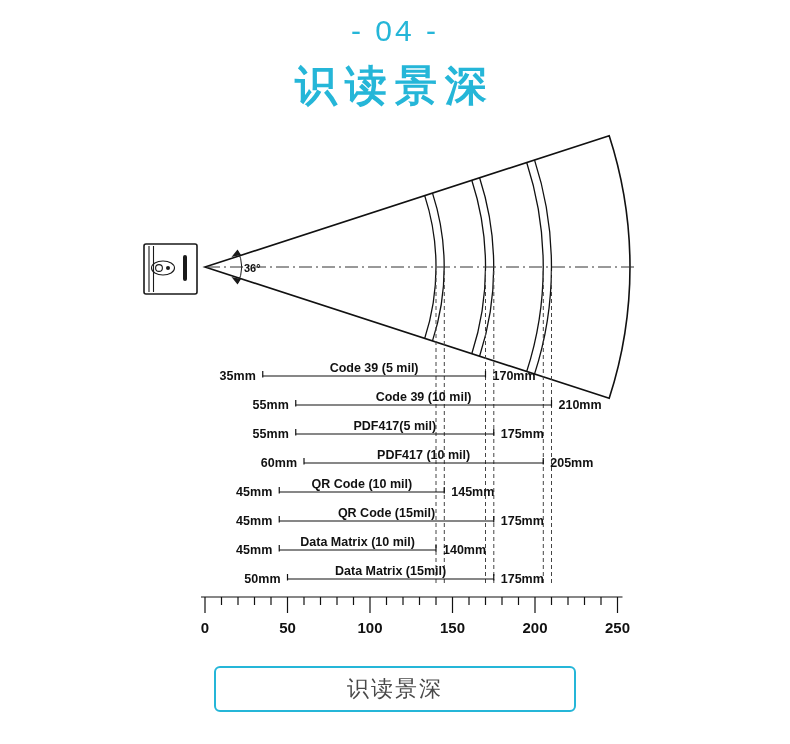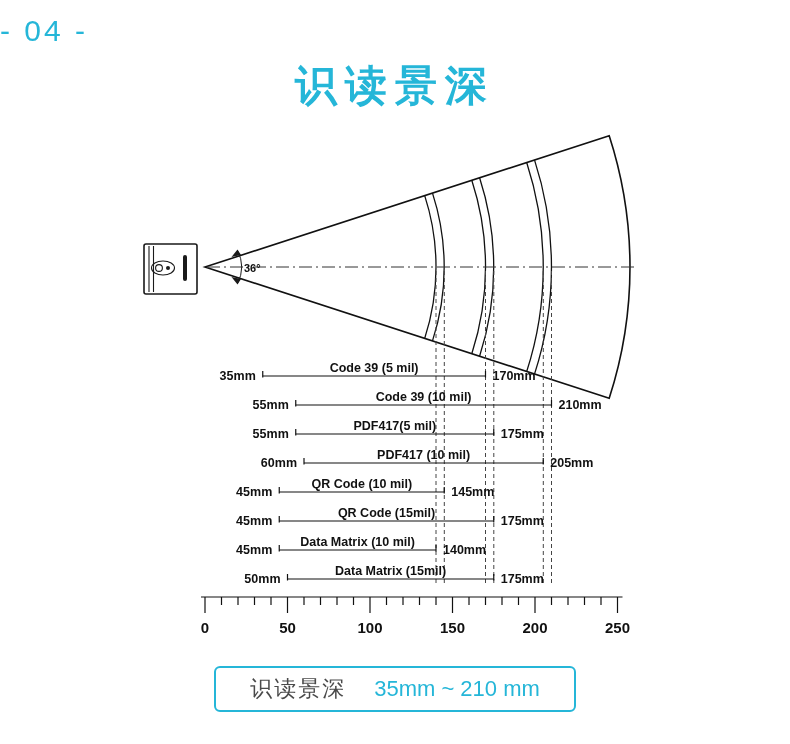--- a/index.html
+++ b/index.html
@@ -1,20 +1,20 @@
 <!DOCTYPE html>
 <html><head>
 <meta charset="utf-8">
 <style>
   * { margin:0; padding:0; box-sizing:border-box; }
   html,body { background:#fff; }
   body { font-family:"Liberation Sans","DejaVu Sans",sans-serif; }
   .page { position:relative; width:790px; height:744px; background:#fff; overflow:hidden; margin:0 auto; --accent:#25b6d8; }
 
-  .eyebrow { position:absolute; top:14px; left:0; width:100%; 
+  .eyebrow { position:absolute; top:14px; left:0; width:100%; text-align:center;
              font-size:30px; letter-spacing:3px; color:var(--accent); font-weight:400; }
   .title   { position:absolute; top:58px; left:0; width:100%; text-align:center;
              font-size:42px; font-weight:700; letter-spacing:8px; color:var(--accent); }
 
   svg.dof { position:absolute; left:0; top:0; }
 
   .dev     { fill:#fff; stroke:#1a1a1a; stroke-width:1.6; }
   .devln   { stroke:#1a1a1a; stroke-width:1.1; fill:none; }
   .cone    { fill:#fff; stroke:#111; stroke-width:1.6; }
   .arc     { stroke:#111; stroke-width:1.3; fill:none; }
@@ -181,16 +181,15 @@
         <line x1="568.0" y1="597" x2="568.0" y2="605" class="rline"></line>
         <line x1="584.5" y1="597" x2="584.5" y2="605" class="rline"></line>
         <line x1="601.0" y1="597" x2="601.0" y2="605" class="rline"></line>
         <line x1="617.5" y1="597" x2="617.5" y2="613" class="rline"></line>
         <text x="617.5" y="633" text-anchor="middle" class="rlbl">250</text>
       </g>
   </svg>
 
   <div class="footer-box">
     <span class="footer-label">识读景深</span>
-    <span class="footer-value">35mm ~ 210 mm</span>
   </div>
 
 </div>
 
 </body></html>

